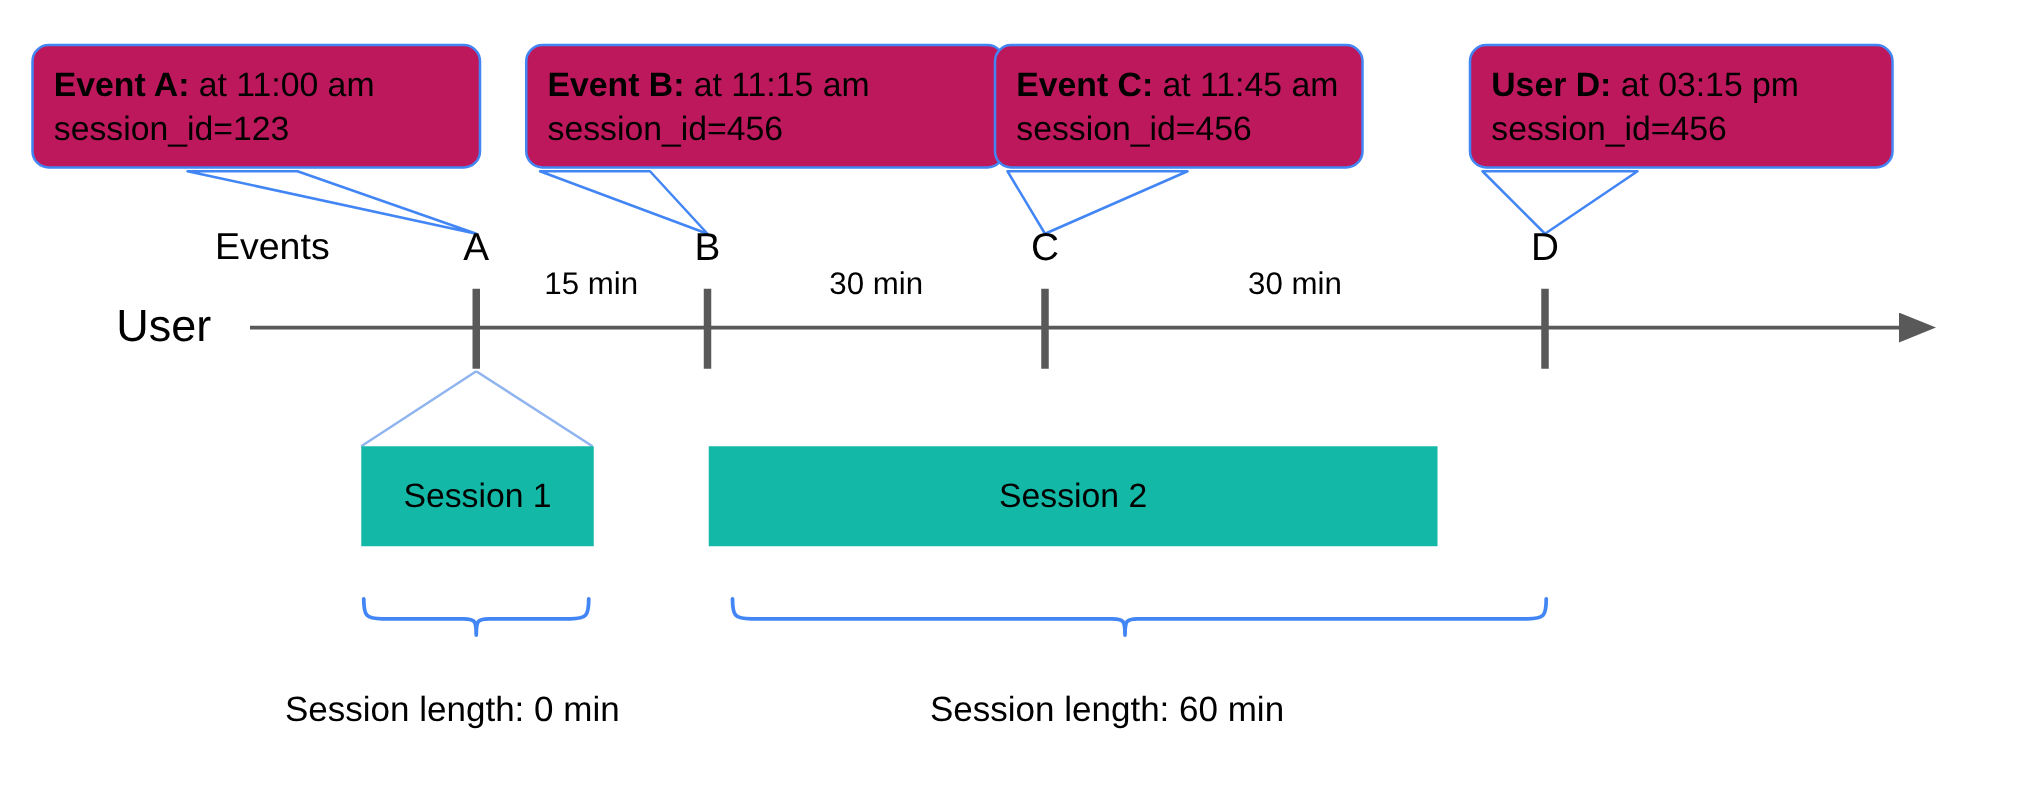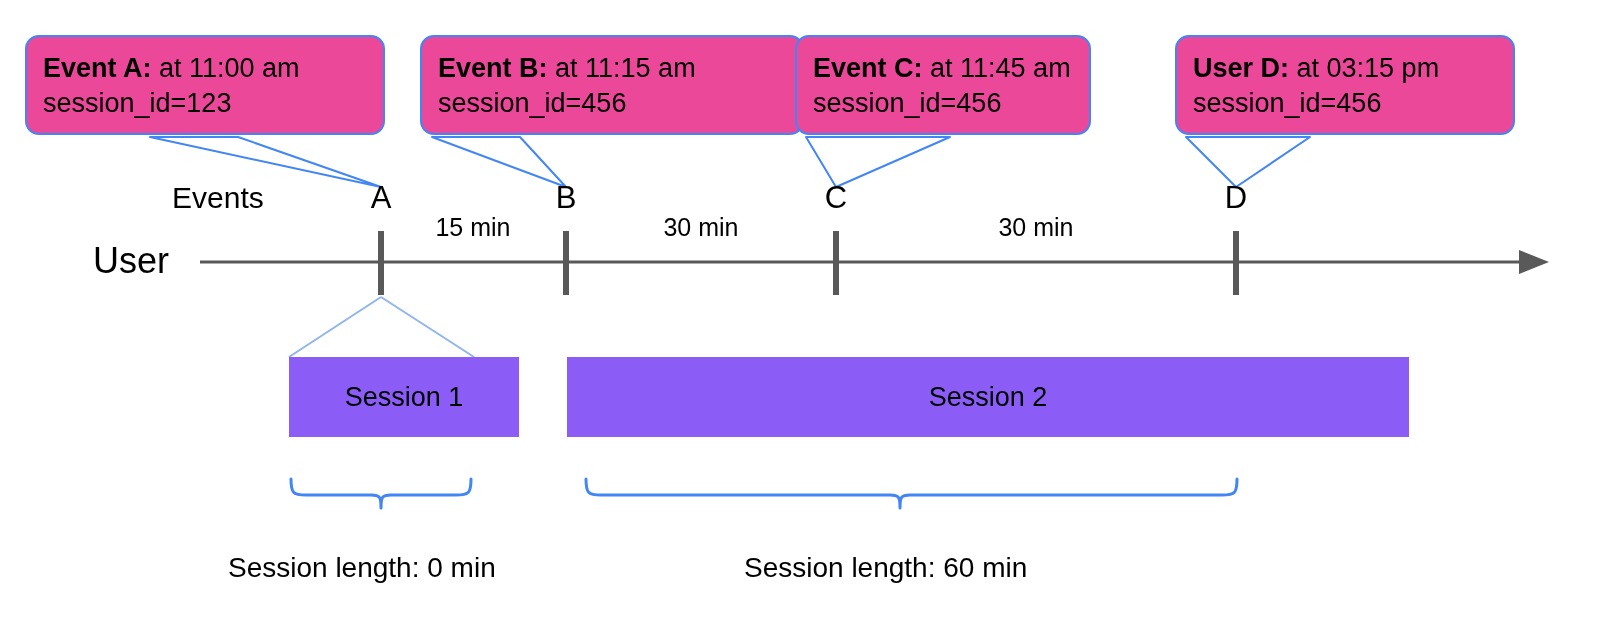--- a/index.html
+++ b/index.html
@@ -25,21 +25,21 @@
     width: 1614px;
     height: 642px;
   }
 
   
   .callout {
     position: absolute;
     box-sizing: border-box;
     border: 2px solid #4285f4;
     border-radius: 14px;
-    background: #ec4899;
+    background: #be185d;
     padding: 14px 16px 12px 16px;
     font-size: 27px;
     line-height: 1.30;
     color: #000000;
     white-space: nowrap;
   }
   .callout .ln { display: block; }
   .callout b { font-weight: bold; }
 
   
@@ -50,22 +50,21 @@
   }
   .lbl-user      { font-size: 36px; }
   .lbl-events    { font-size: 30px; }
   .lbl-tick      { font-size: 31px; text-align: center; }
   .lbl-interval  { font-size: 25px; text-align: center; }
   .lbl-length    { font-size: 28px; }
 
   
   .sess-bar {
     position: absolute;
-    background: #8b5cf6;
-    padding-left: 44px;
+    background: #14b8a6;
   }
   .sess-bar .sess-text {
     position: absolute;
     left: 0;
     right: 0;
     top: 50%;
     transform: translateY(-50%);
     text-align: center;
     font-size: 27px;
     color: #000000;
@@ -148,20 +147,20 @@
   <div class="lbl lbl-tick" style="left:1206px; top:180px; width:60px;">D</div>
 
   <div class="lbl lbl-interval" style="left:413px; top:213px; width:120px;">15 min</div>
   <div class="lbl lbl-interval" style="left:641px; top:213px; width:120px;">30 min</div>
   <div class="lbl lbl-interval" style="left:976px; top:213px; width:120px;">30 min</div>
 
   <div class="sess-bar" style="left:289px; top:357px; width:186px; height:80px;">
     <span class="sess-text">Session 1</span>
   </div>
 
-  <div class="sess-bar" style="left:567px; top:357px; width:798px; height:80px;">
+  <div class="sess-bar" style="left:567px; top:357px; width:583px; height:80px;">
     <span class="sess-text">Session 2</span>
   </div>
 
   <div class="lbl lbl-length" style="left:228px; top:552px;">Session length: 0 min</div>
   <div class="lbl lbl-length" style="left:744px; top:552px;">Session length: 60 min</div>
 
 </div>
 
 </body></html>

